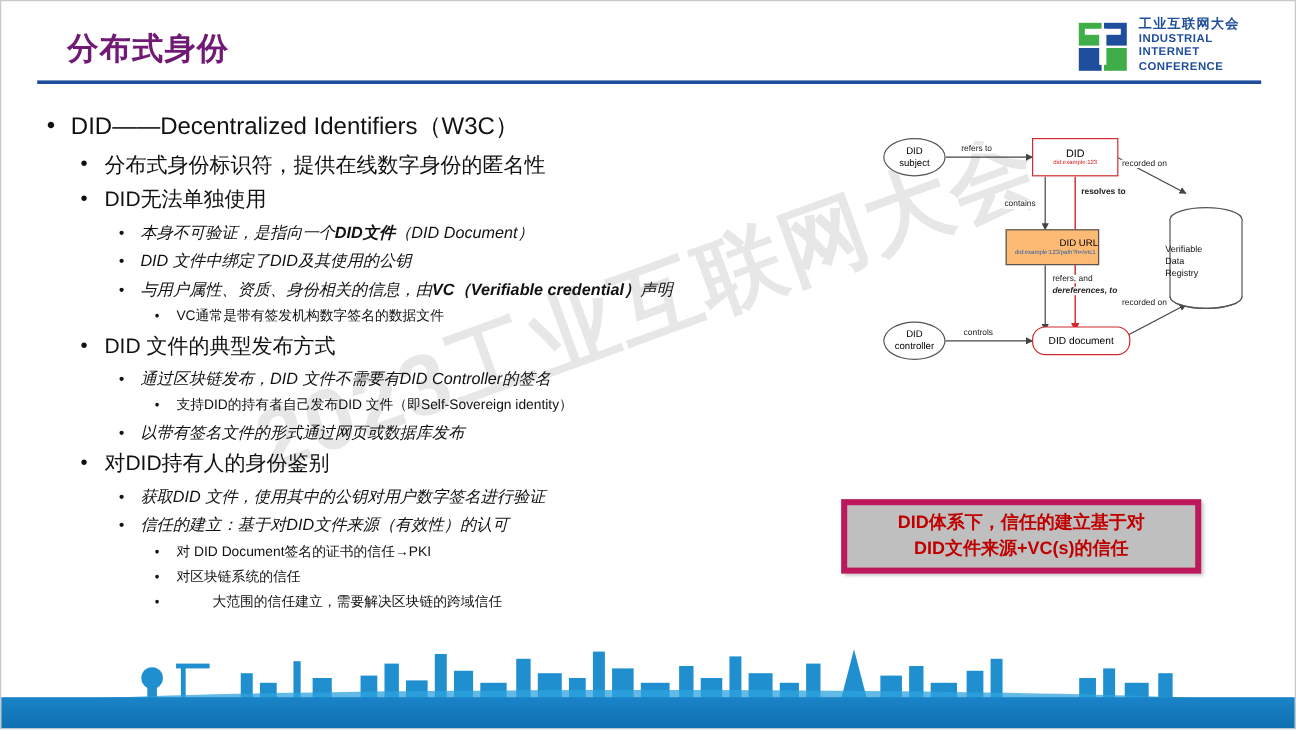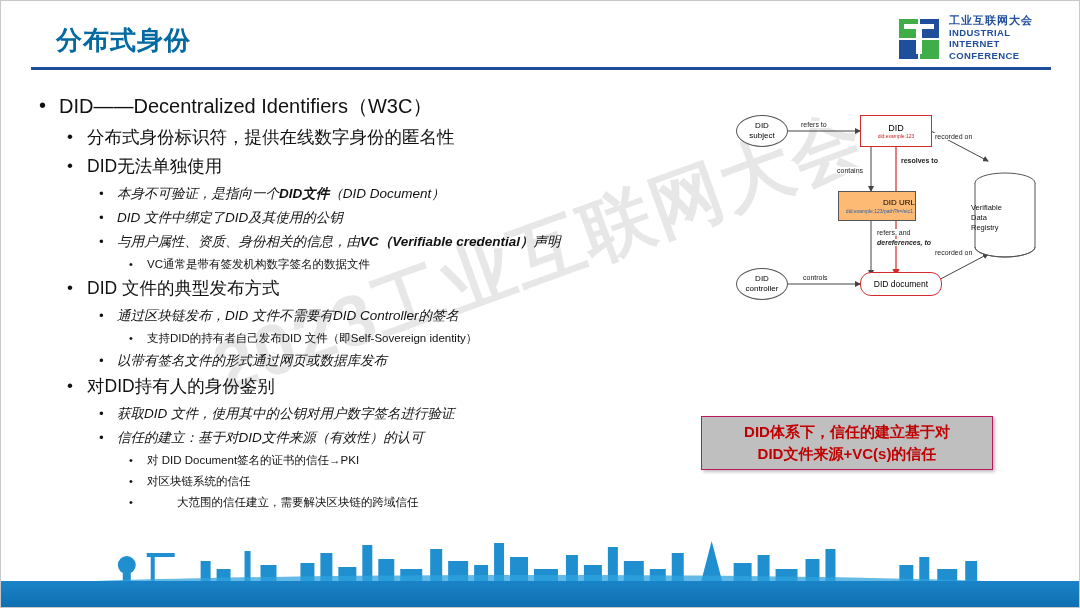--- a/index.html
+++ b/index.html
@@ -12,21 +12,21 @@
   }
   .slide{
     position:absolute;inset:0;
     border:1px solid #c8c8c8;
     box-sizing:border-box;
     background:#ffffff;
   }
   
   .title{
     position:absolute;left:55px;top:22px;
-    font-size:26px;font-weight:bold;color:#0369a1;
+    font-size:26px;font-weight:bold;color:#701a75;
     letter-spacing:1px;
   }
   .title-rule{
     position:absolute;left:30px;top:66px;width:1020px;height:3px;
     background:#1f4e9c;
   }
   .logo{
     position:absolute;right:22px;top:14px;width:160px;height:52px;
   }
   .logo-mark{
@@ -87,21 +87,21 @@
     position:absolute;font-size:7px;color:#222;background:#fff;padding:0 1px;
     white-space:nowrap;
   }
   .dg-label.b{font-weight:bold;}
   .cyl{
     position:absolute;left:245px;top:62px;width:68px;height:88px;
   }
   
   .callout{
     position:absolute;left:700px;top:415px;width:290px;height:52px;
-    background:#bfbfbf;border:1px solid #be185d;
+    background:#bfbfbf;border:5px solid #be185d;
     display:flex;flex-direction:column;align-items:center;justify-content:center;
     color:#c00000;font-size:15px;font-weight:bold;line-height:22px;
     box-shadow:2px 2px 3px rgba(0,0,0,.25);
   }
   
   .footer{
     position:absolute;left:0;bottom:0;width:100%;height:70px;overflow:hidden;
   }
   .wave{
     position:absolute;left:0;bottom:0;width:100%;height:26px;

